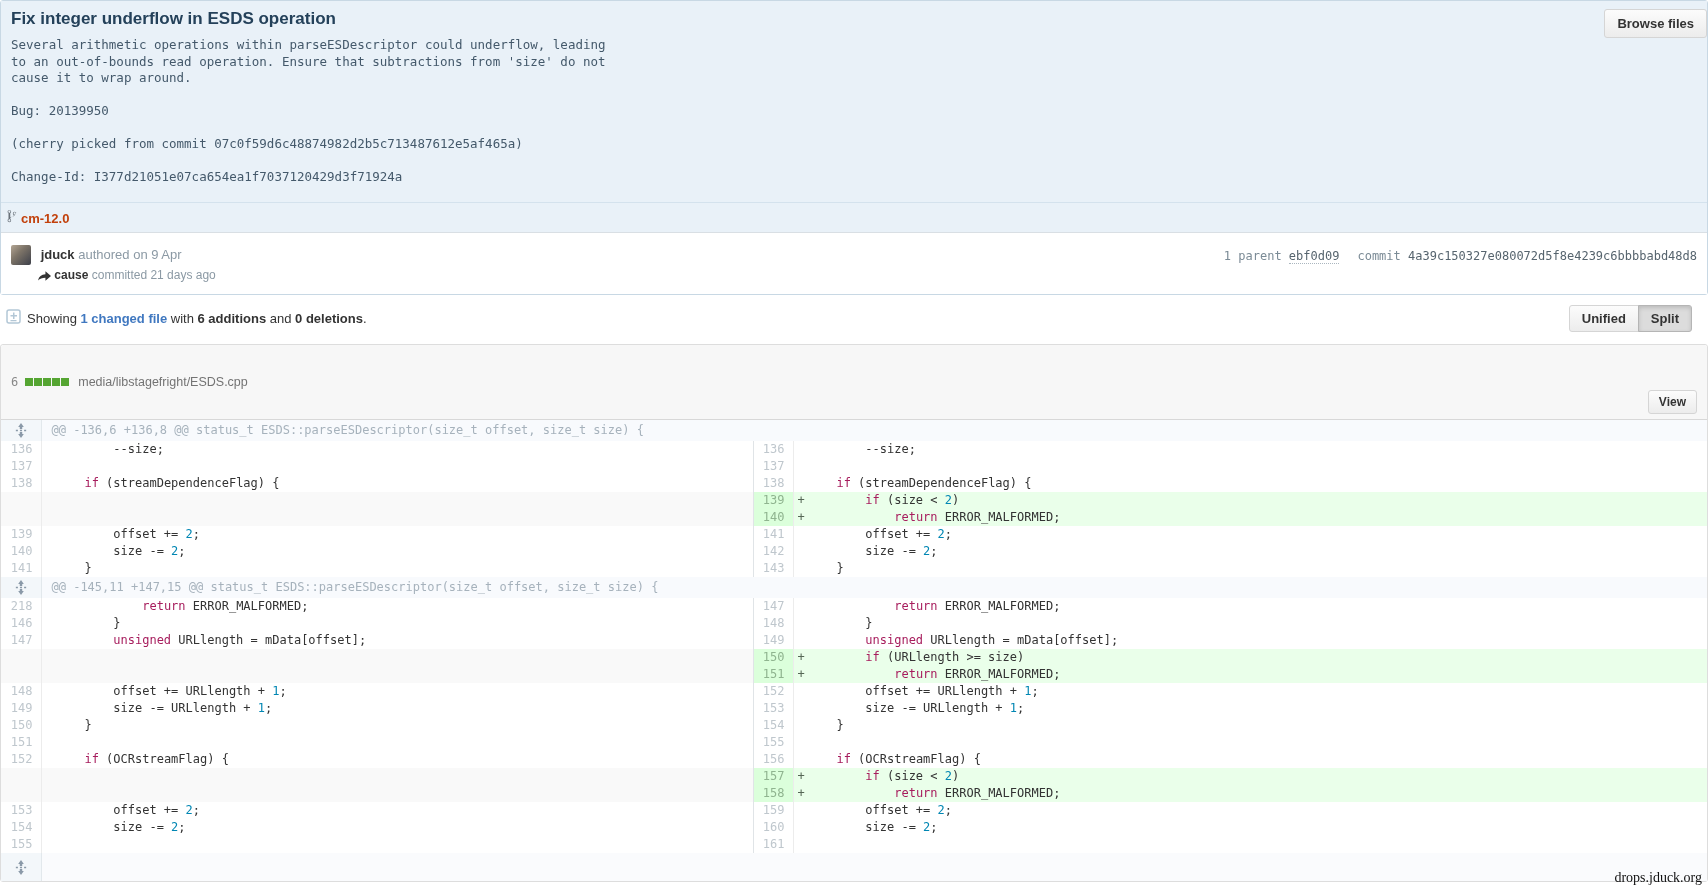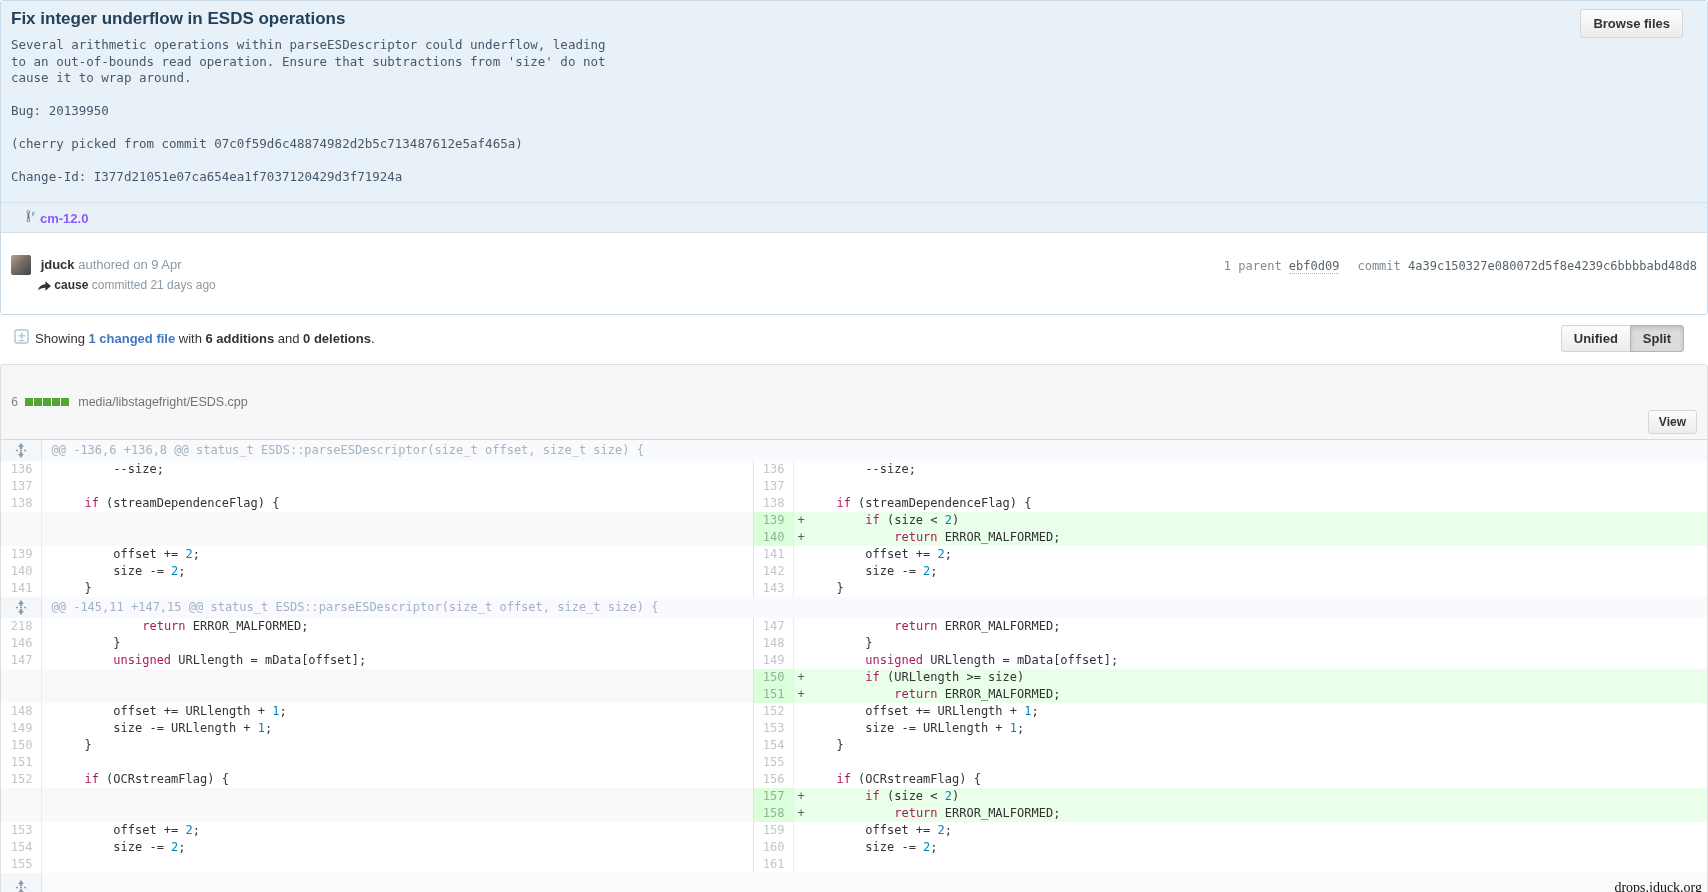--- a/index.html
+++ b/index.html
@@ -17,41 +17,41 @@
   .commit-desc {
     font-family:"DejaVu Sans Mono", monospace; font-size:12.5px; line-height:16.5px;
     color:#44596b; white-space:pre; margin:8px 0 10px 0;
   }
   .btn {
     display:inline-block; cursor:pointer; font-weight:bold; color:#333;
     background:linear-gradient(#fcfcfc,#ececec); border:1px solid #d5d5d5;
     border-radius:3px; text-align:center; white-space:nowrap;
     font-family:"Liberation Sans", sans-serif;
   }
-  .browse-btn { position:absolute; top:8px; right:24px; font-size:13px; padding:6px 12px; }
-  .branches-row { background:#e9f1f8; border-top:1px solid #d4e2ed; padding:6px 25px; color:#8b5cf6; }
+  .browse-btn { position:absolute; top:8px; right:0; font-size:13px; padding:6px 12px; }
+  .branches-row { background:#e9f1f8; border-top:1px solid #d4e2ed; padding:6px 6px; color:#c2410c; }
   .branch-name { font-weight:bold; margin-left:4px; }
-  .commit-meta { background:#fff; border-top:1px solid #d9dfe4; padding:22px 10px; display:flex; }
+  .commit-meta { background:#fff; border-top:1px solid #d9dfe4; padding:12px 10px; display:flex; }
   .meta-left { flex:1 1 auto; }
   .avatar { width:20px; height:20px; border-radius:2px; display:inline-block; vertical-align:middle;
             background:linear-gradient(135deg,#b4a694 0%,#7d7468 40%,#3c3f49 100%); }
   .author-line { display:inline-block; vertical-align:middle; margin-left:6px; }
   .author-name { font-weight:bold; color:#333; }
   .muted { color:#8b99a4; }
   .committer-line { margin:3px 0 0 27px; font-size:12px; }
   .committer-name { font-weight:bold; color:#333; }
   .arrow-icon svg { vertical-align:-2px; }
   .meta-right { flex:0 0 auto; align-self:flex-start; padding-top:4px; text-align:right;
                 font-family:"DejaVu Sans Mono", monospace; font-size:12px; color:#7b8b96; }
   .sha { color:#56646e; }
   .sha-link { border-bottom:1px dotted #aab6bf; cursor:pointer; }
   .meta-gap { display:inline-block; width:18px; }
 
   
-  .showing-bar { display:flex; align-items:center; padding:10px 24px 10px 6px;margin-left:8px; }
+  .showing-bar { display:flex; align-items:center; padding:10px 16px 10px 6px; }
   .showing-text { margin-left:6px; color:#333; }
   .link { color:#4078c0; cursor:pointer; text-decoration:none; }
   .strong { font-weight:bold; }
   .segmented { margin-left:auto; display:inline-flex; }
   .seg-btn { font-size:13px; padding:5px 12px; border-radius:0; position:relative; }
   .seg-btn:first-child { border-radius:3px 0 0 3px; }
   .seg-btn:last-child { border-radius:0 3px 3px 0; margin-left:-1px; }
   .seg-btn.selected { background:#dcdcdc; border-color:#b5b5b5;
                       box-shadow:inset 0 2px 4px rgba(0,0,0,0.15); }
 
@@ -92,21 +92,21 @@
   td.expander-body { background:#fafbfd; }
 
   .watermark { position:absolute; right:6px; bottom:6px;
                font-family:"Liberation Serif", serif; font-size:14px; color:#111; }
 </style>
 </head>
 <body>
 
 <div class="commit-outer">
   <div class="commit-head">
-    <h1 class="commit-title">Fix integer underflow in ESDS operations</h1>
+    <h1 class="commit-title">Fix integer underflow in ESDS operation</h1>
     <button class="btn browse-btn">Browse files</button>
     <pre class="commit-desc">Several arithmetic operations within parseESDescriptor could underflow, leading
 to an out-of-bounds read operation. Ensure that subtractions from 'size' do not
 cause it to wrap around.
 
 Bug: 20139950
 
 (cherry picked from commit 07c0f59d6c48874982d2b5c713487612e5af465a)
 
 Change-Id: I377d21051e07ca654ea1f7037120429d3f71924a</pre>

